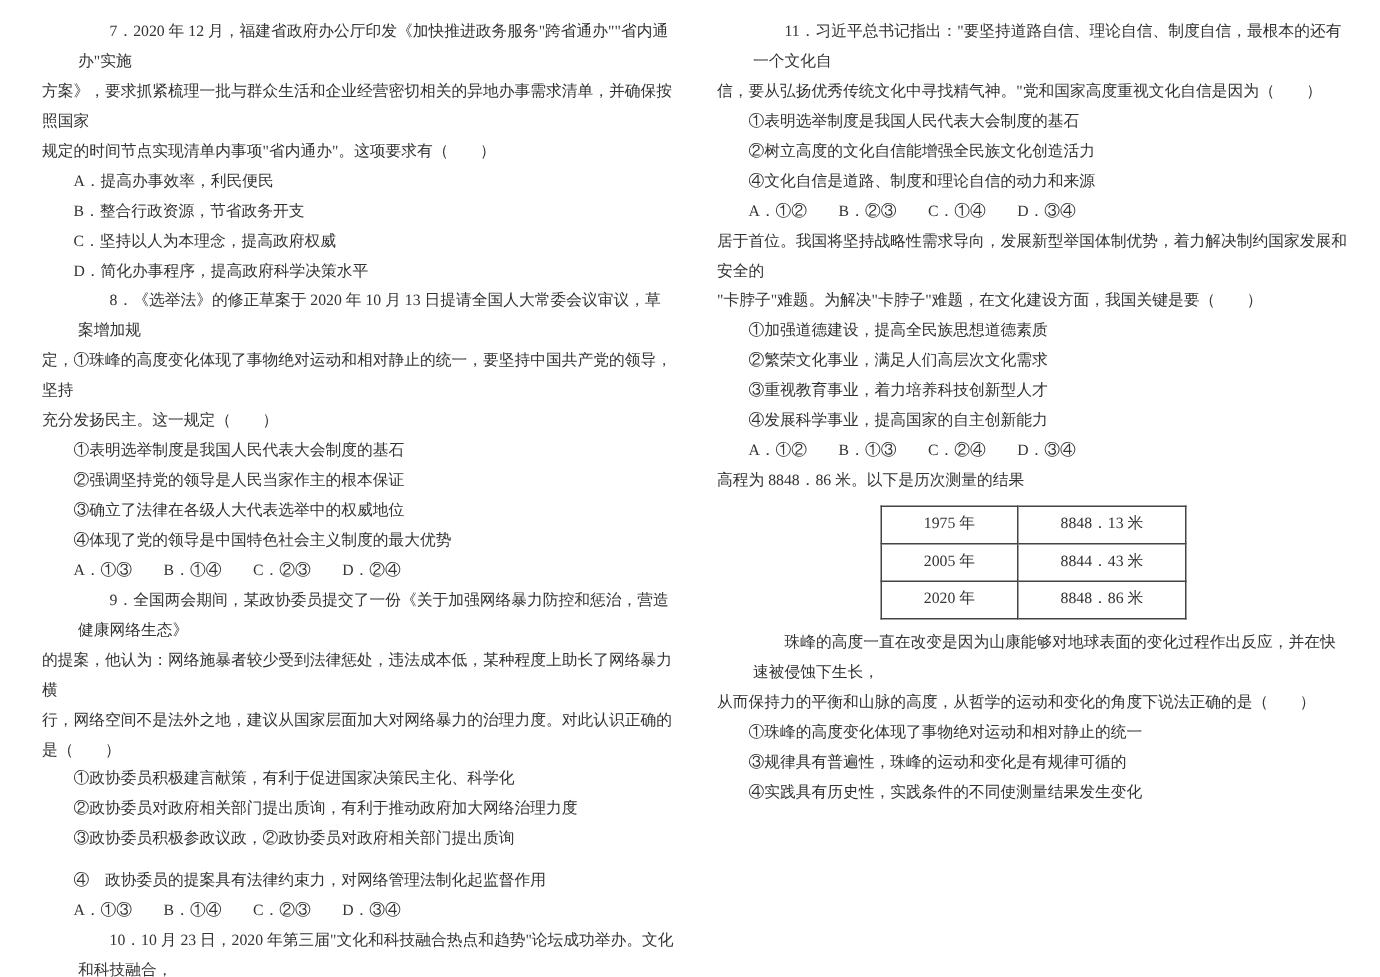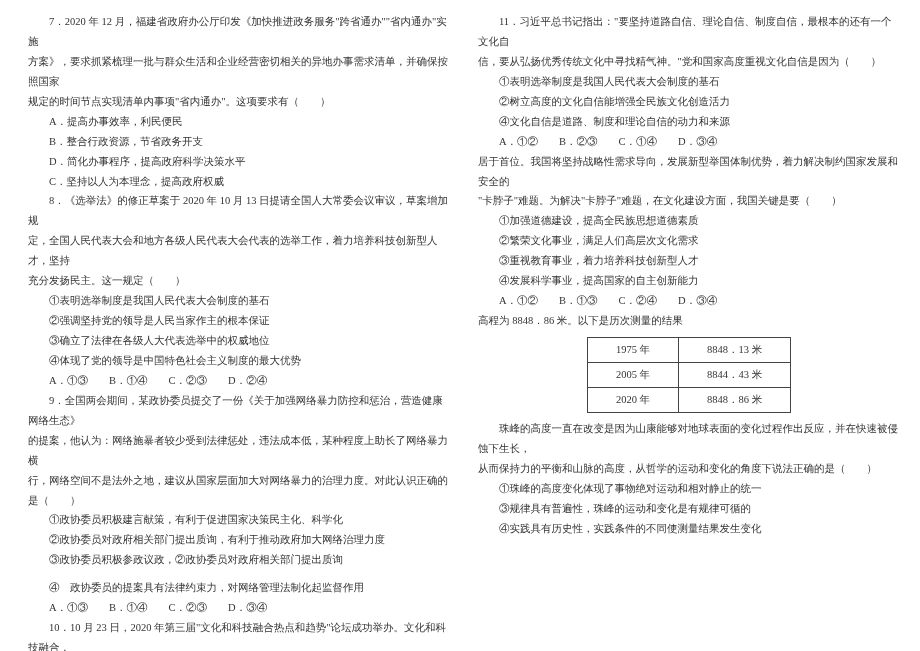--- a/index.html
+++ b/index.html
@@ -23,21 +23,21 @@
     padding-right: 14px;
   }
   .col:last-child {
     padding-right: 0;
     padding-left: 14px;
   }
   p {
     margin: 0;
     white-space: normal;
   }
-  .q { text-indent: 2em; }
+  .q { text-indent: 2em; margin-left: 24px; }
   .opt { text-indent: 2em; }
   .opt4 { text-indent: 2em; }
   .sub { text-indent: 2em; }
   table.tb {
     border-collapse: collapse;
     margin: 6px auto;
   }
   table.tb td {
     border: 1px solid #444;
     padding: 2px 28px;
@@ -49,25 +49,25 @@
 <body>
 
 <div class="page">
 
   <div class="col">
     <p class="q">7．2020 年 12 月，福建省政府办公厅印发《加快推进政务服务"跨省通办""省内通办"实施</p>
     <p>方案》，要求抓紧梳理一批与群众生活和企业经营密切相关的异地办事需求清单，并确保按照国家</p>
     <p>规定的时间节点实现清单内事项"省内通办"。这项要求有（　　）</p>
     <p class="opt">A．提高办事效率，利民便民</p>
     <p class="opt">B．整合行政资源，节省政务开支</p>
+    <p class="opt">C．坚持以人为本理念，提高政府权威</p>
     <p class="opt">D．简化办事程序，提高政府科学决策水平</p>
-    <p class="opt">C．坚持以人为本理念，提高政府权威</p>
 
     <p class="q">8．《选举法》的修正草案于 2020 年 10 月 13 日提请全国人大常委会议审议，草案增加规</p>
-    <p>定，全国人民代表大会和地方各级人民代表大会代表的选举工作，着力培养科技创新型人才，坚持</p>
+    <p>定，①珠峰的高度变化体现了事物绝对运动和相对静止的统一，要坚持中国共产党的领导，坚持</p>
     <p>充分发扬民主。这一规定（　　）</p>
     <p class="sub">①表明选举制度是我国人民代表大会制度的基石</p>
     <p class="sub">②强调坚持党的领导是人民当家作主的根本保证</p>
     <p class="sub">③确立了法律在各级人大代表选举中的权威地位</p>
     <p class="sub">④体现了党的领导是中国特色社会主义制度的最大优势</p>
     <p class="opt4">A．①③　　B．①④　　C．②③　　D．②④</p>
 
     <p class="q">9．全国两会期间，某政协委员提交了一份《关于加强网络暴力防控和惩治，营造健康网络生态》</p>
     <p>的提案，他认为：网络施暴者较少受到法律惩处，违法成本低，某种程度上助长了网络暴力横</p>
     <p>行，网络空间不是法外之地，建议从国家层面加大对网络暴力的治理力度。对此认识正确的是（　　）</p>

